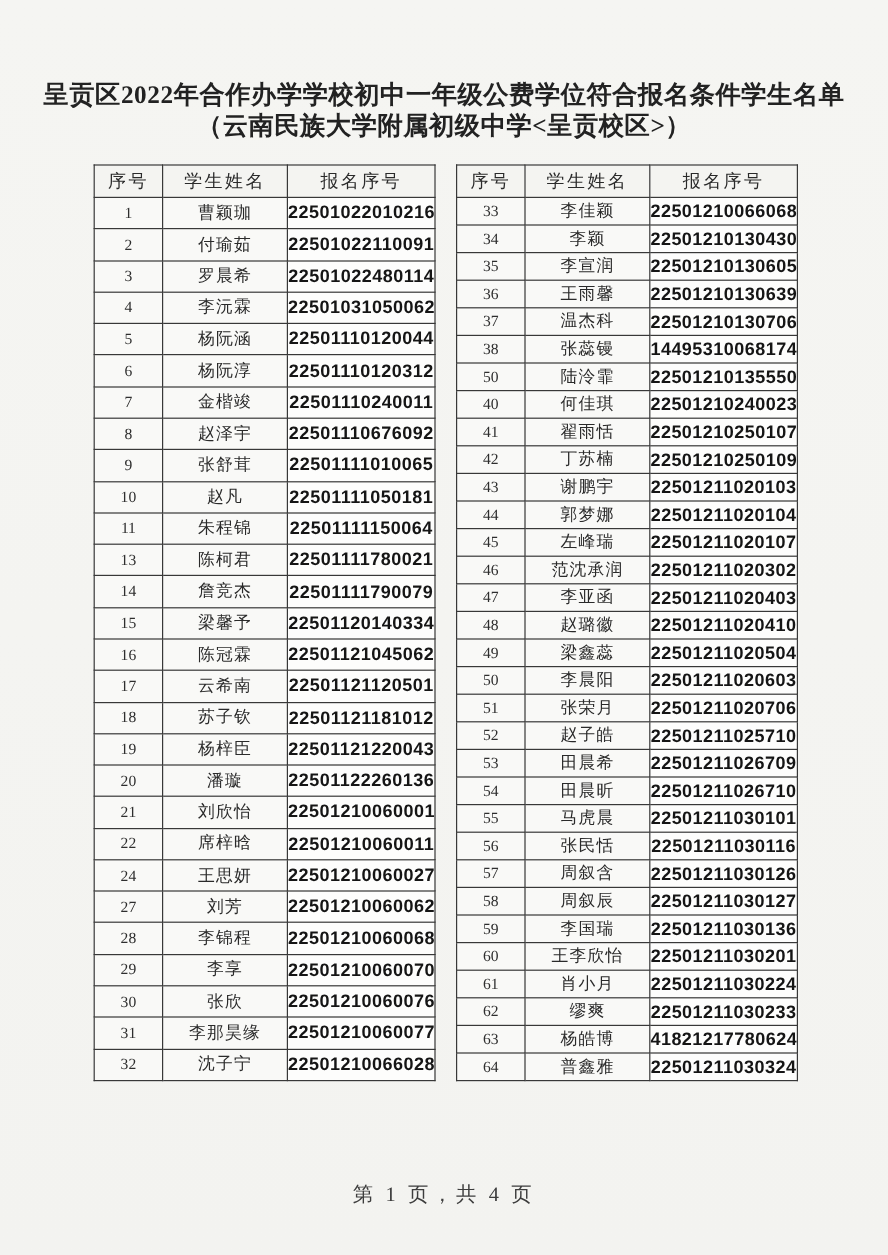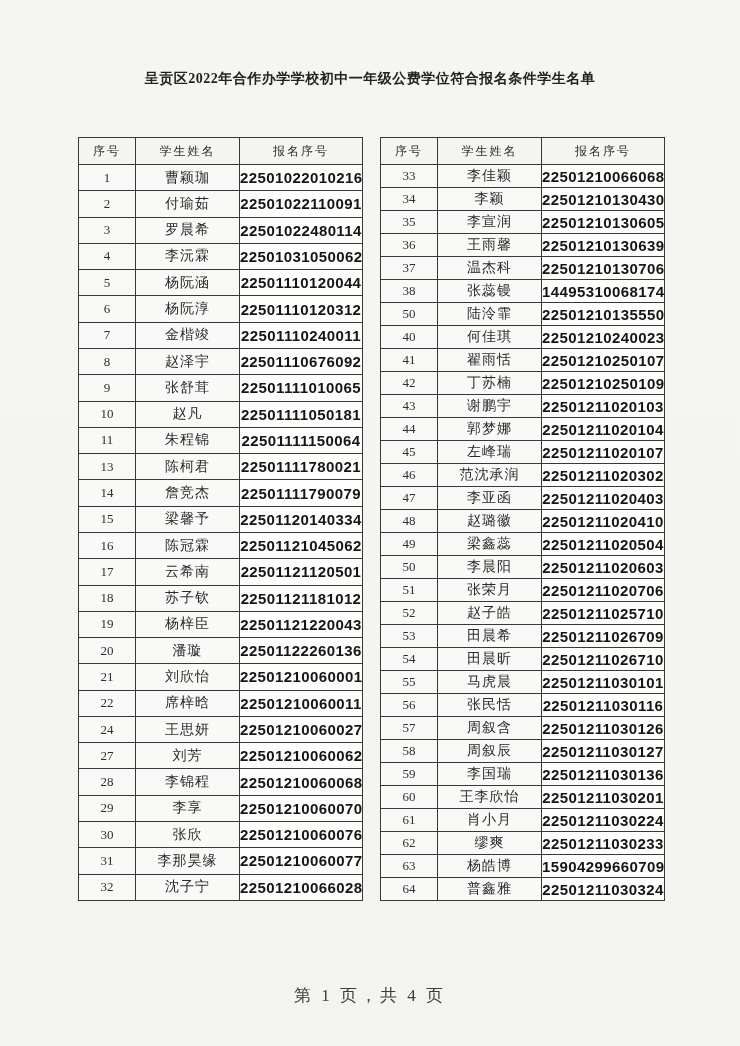--- a/index.html
+++ b/index.html
@@ -15,21 +15,21 @@
     width: 740px; height: 1046px;
     background: linear-gradient(180deg, #f5f5f2 0%, #f3f3f0 100%);
   }
   .title-block {
     position: absolute;
     top: 66px; left: 0; right: 0;
     text-align: center;
   }
   .title-line {
     font-weight: bold;
-    font-size: 14px;
+    font-size: 21px;
     line-height: 26px;
     letter-spacing: 0.5px;
     color: #222;
   }
   .tables-wrap {
     position: absolute;
     top: 137px; left: 78px;
     width: 584px;
     display: flex;
     gap: 17px;
@@ -42,21 +42,21 @@
   }
   table.roster th, table.roster td {
     border: 1.6px solid #383838;
     text-align: center;
     vertical-align: middle;
     overflow: hidden;
     white-space: nowrap;
   }
   table.roster th {
     height: 27px;
-    font-size: 12px;
+    font-size: 15px;
     font-weight: normal;
     letter-spacing: 2px;
     color: #2a2a2a;
     background: #f4f4f1;
   }
   table.roster td { height: 23px; }
   col.c-serial { width: 57px; }
   col.c-name   { width: 104px; }
   col.c-number { width: 123px; }
   td.serial {
@@ -85,20 +85,21 @@
     color: #3d3d3d;
   }
 </style>
 </head>
 <body>
 
 <div class="page">
 
   <div class="title-block">
     <div class="title-line">呈贡区2022年合作办学学校初中一年级公费学位符合报名条件学生名单</div>
+    <div class="title-line">（云南民族大学附属初级中学&lt;呈贡校区&gt;）</div>
   </div>
 
   <div class="tables-wrap">
 
     <table class="roster">
       <colgroup>
           <col class="c-serial">
           <col class="c-name">
           <col class="c-number">
         </colgroup>
@@ -413,21 +414,21 @@
             <td class="number">22501211030224</td>
           </tr>
           <tr>
             <td class="serial">62</td>
             <td class="name">缪爽</td>
             <td class="number">22501211030233</td>
           </tr>
           <tr>
             <td class="serial">63</td>
             <td class="name">杨皓博</td>
-            <td class="number">15904299660709</td>
+            <td class="number">41821217780624</td>
           </tr>
           <tr>
             <td class="serial">64</td>
             <td class="name">普鑫雅</td>
             <td class="number">22501211030324</td>
           </tr>
         </tbody>
     </table>
 
   </div>

